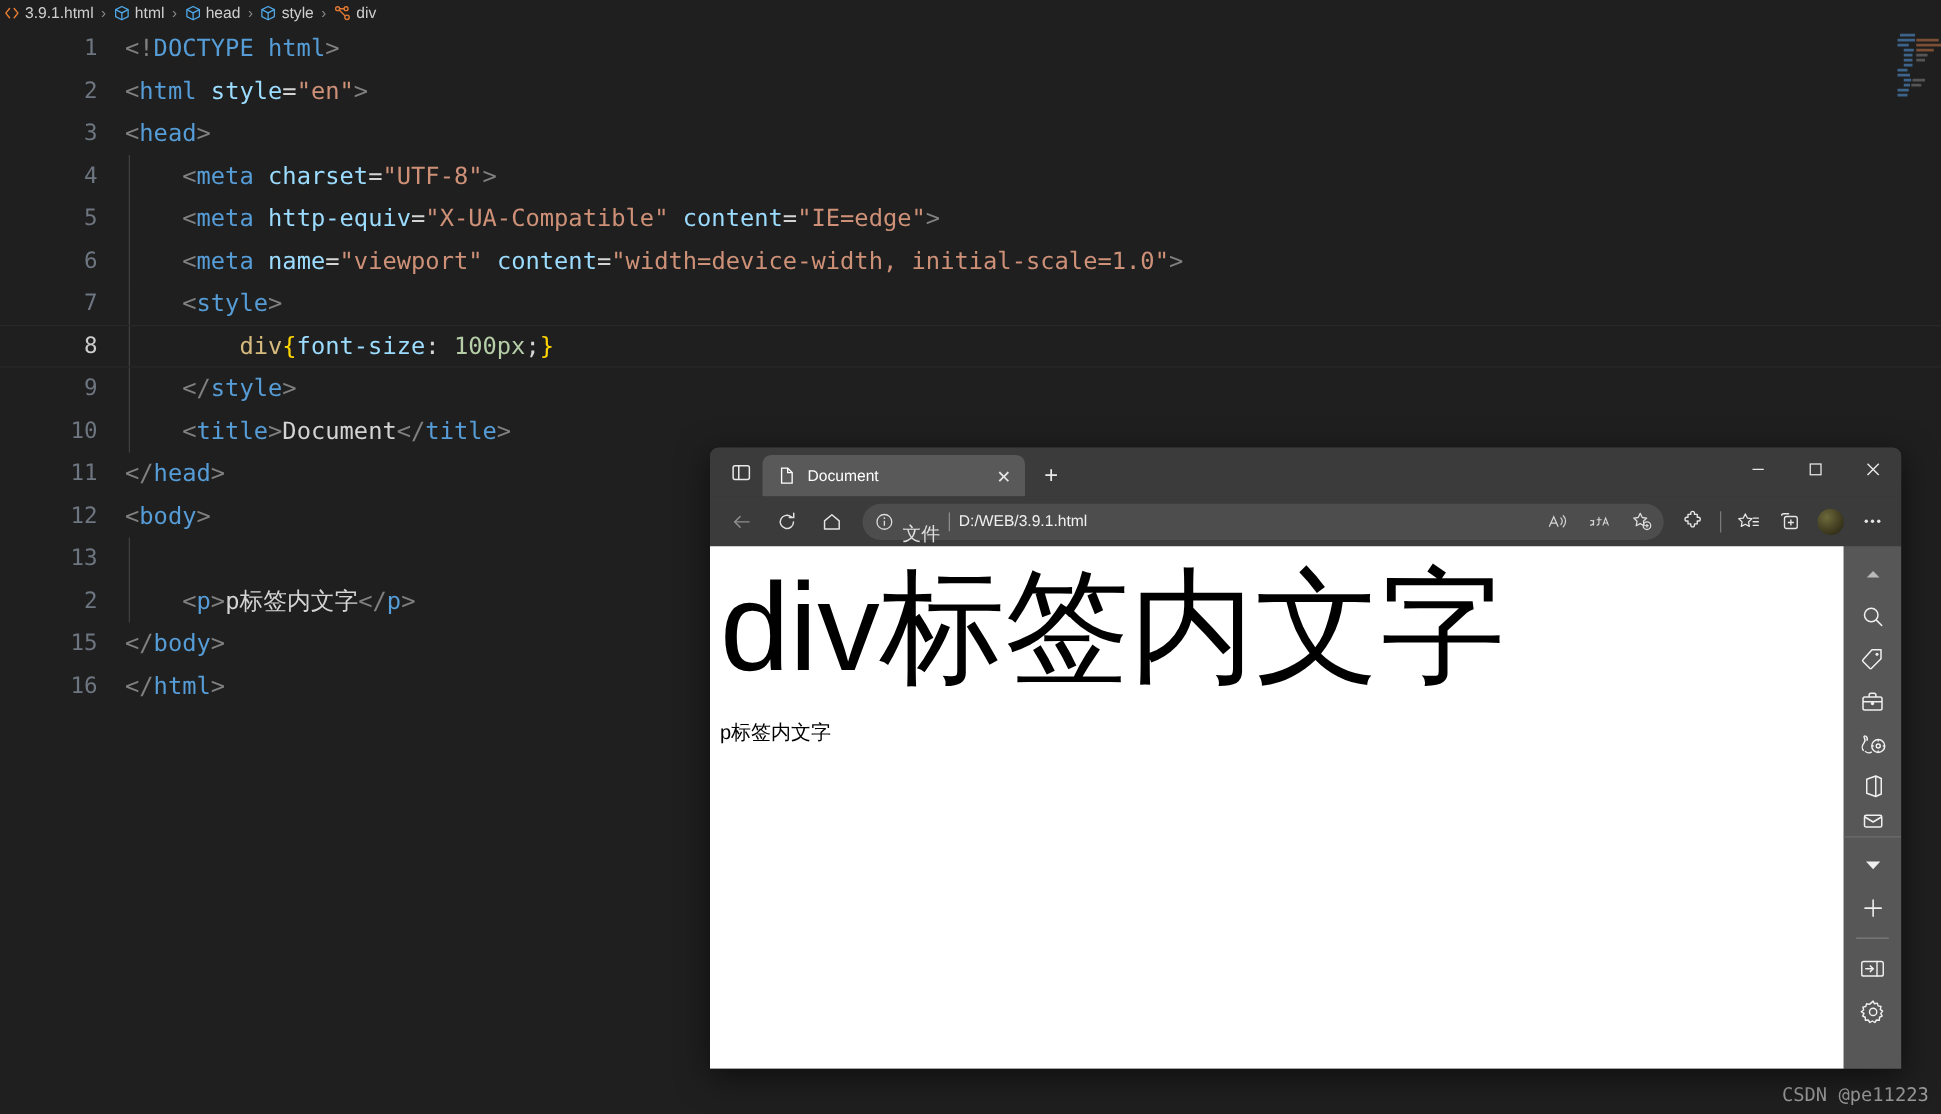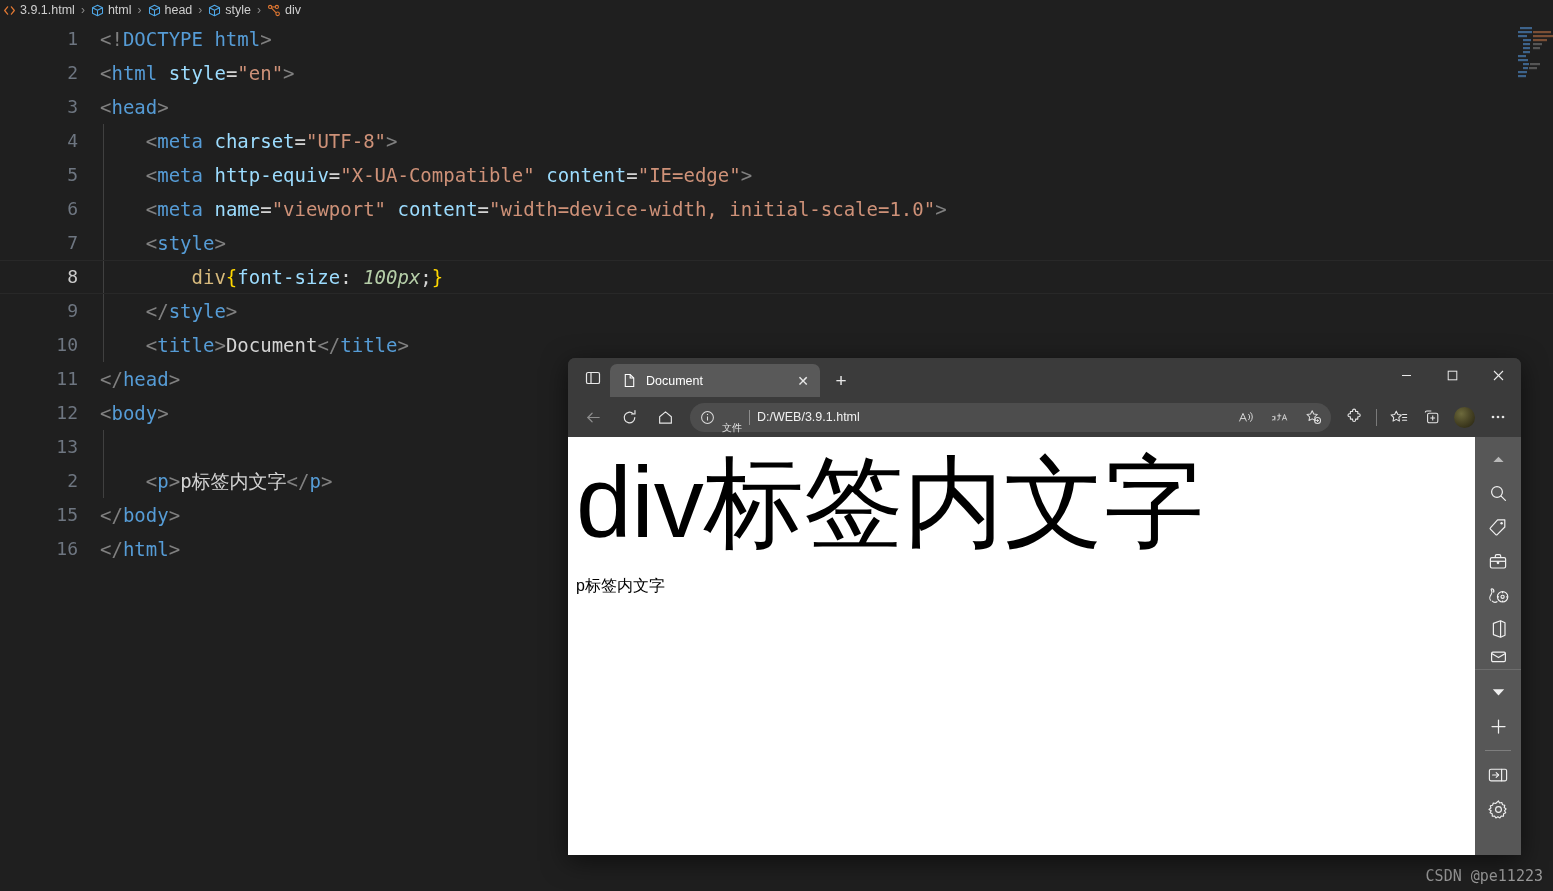--- a/index.html
+++ b/index.html
@@ -66,21 +66,21 @@
   }
   
   .t-punc   { color: #808080; }
   .t-tag    { color: #569cd6; }
   .t-attr   { color: #9cdcfe; }
   .t-str    { color: #ce9178; }
   .t-txt    { color: #d4d4d4; }
   .t-sel    { color: #d7ba7d; }
   .t-brace  { color: #ffd700; }
   .t-prop   { color: #9cdcfe; }
-  .t-num    { color: #b5cea8; font-style: italic; }
+  .t-num    { color: #b5cea8; }
   .t-eq     { color: #d4d4d4; }
 
   
   #minimap {
     position: absolute; top: 22px; right: 0;
     width: 63px; height: 56px;
     opacity: .85;
   }
 
   
@@ -170,21 +170,21 @@
     height: 29px;
     margin: 0 6px;
     background: #4d4d4d;
     border-radius: 15px;
     display: flex; align-items: center;
     padding: 0 4px 0 10px;
     gap: 7px;
     min-width: 0;
   }
   #url-scheme-label {
-    font-size: 10px; color: #e0e0e0; white-space: nowrap; margin-top: 21px;
+    font-size: 15px; color: #e0e0e0; white-space: nowrap; margin-top: 21px;
   }
   .omni-sep { width: 1px; height: 15px; background: #8d8d8d; }
   #url-text {
     flex: 1; font-size: 12.5px; color: #f0f0f0;
     white-space: nowrap; overflow: hidden; text-overflow: ellipsis;
     min-width: 0;
   }
   .omni-btn {
     width: 27px; height: 25px;
     display: flex; align-items: center; justify-content: center;

